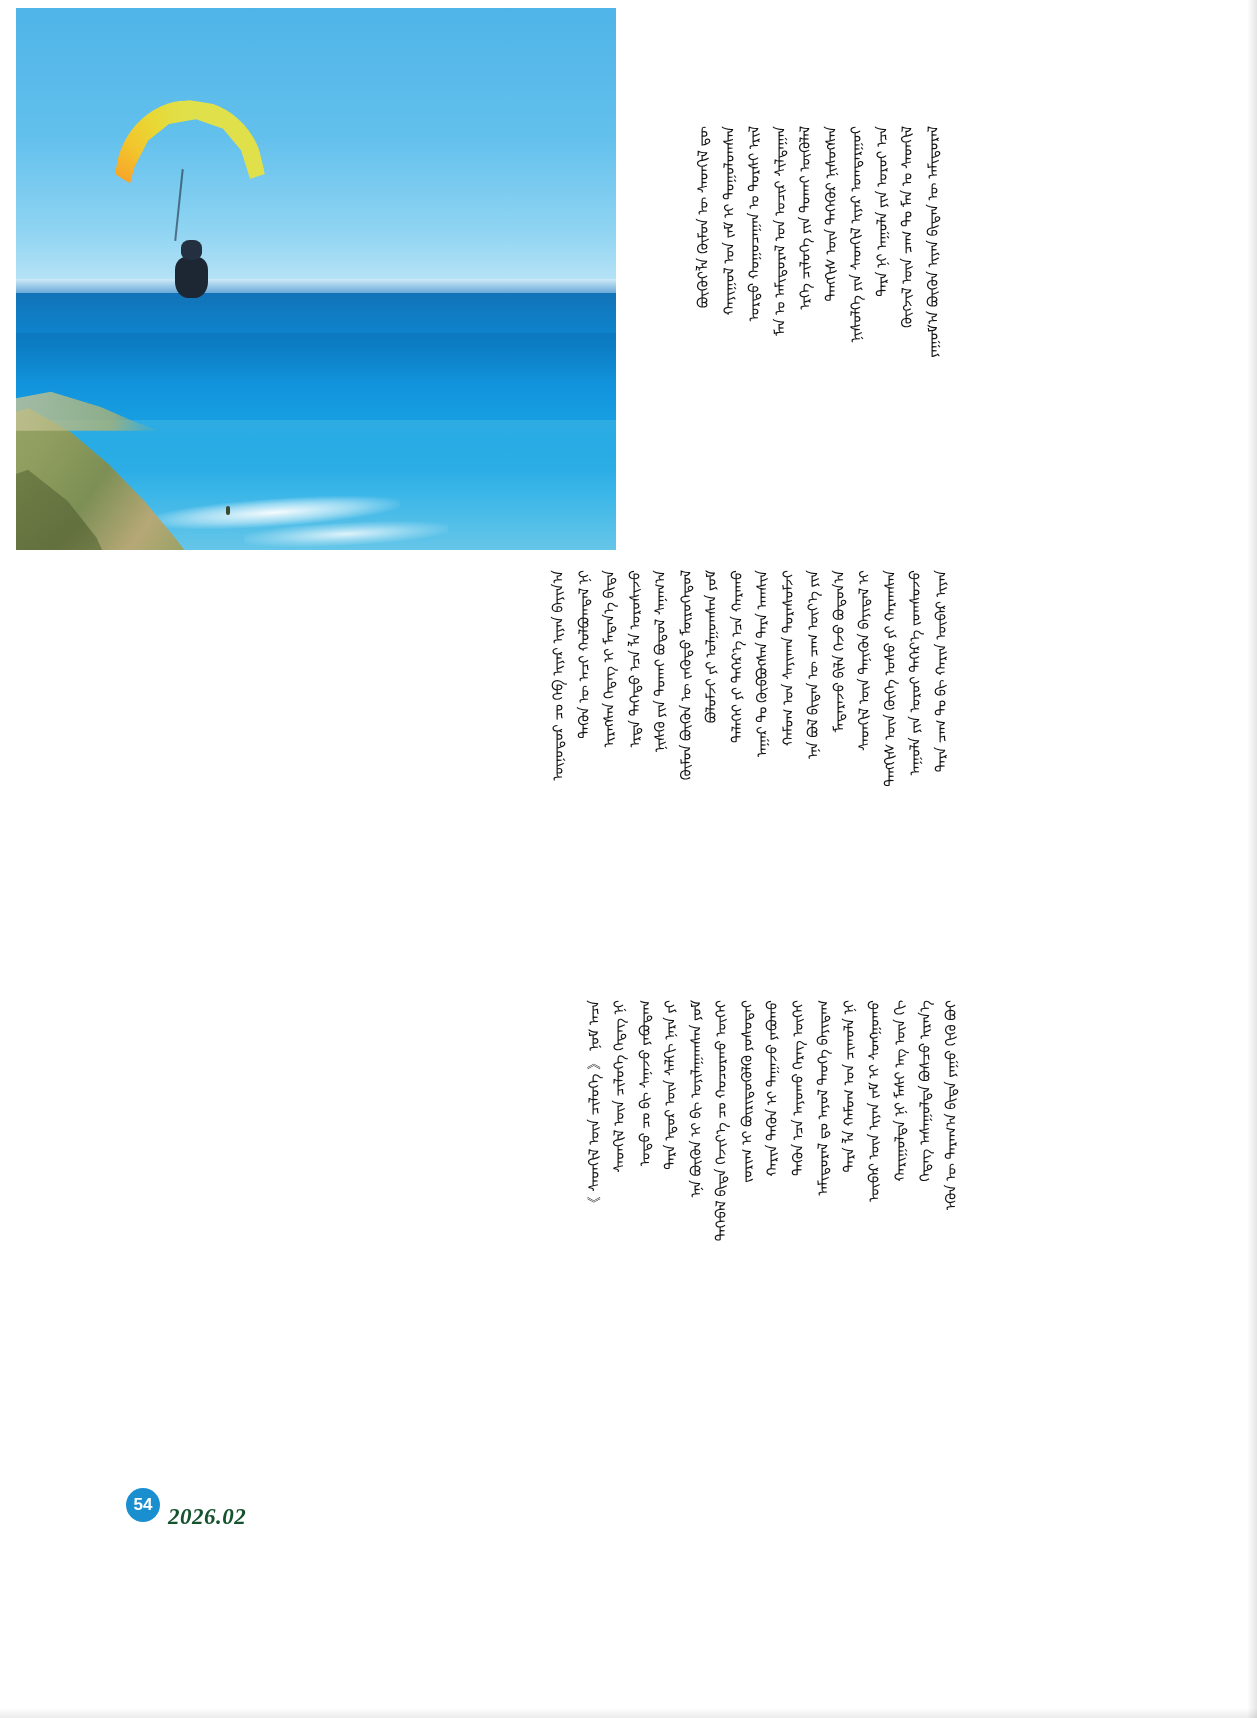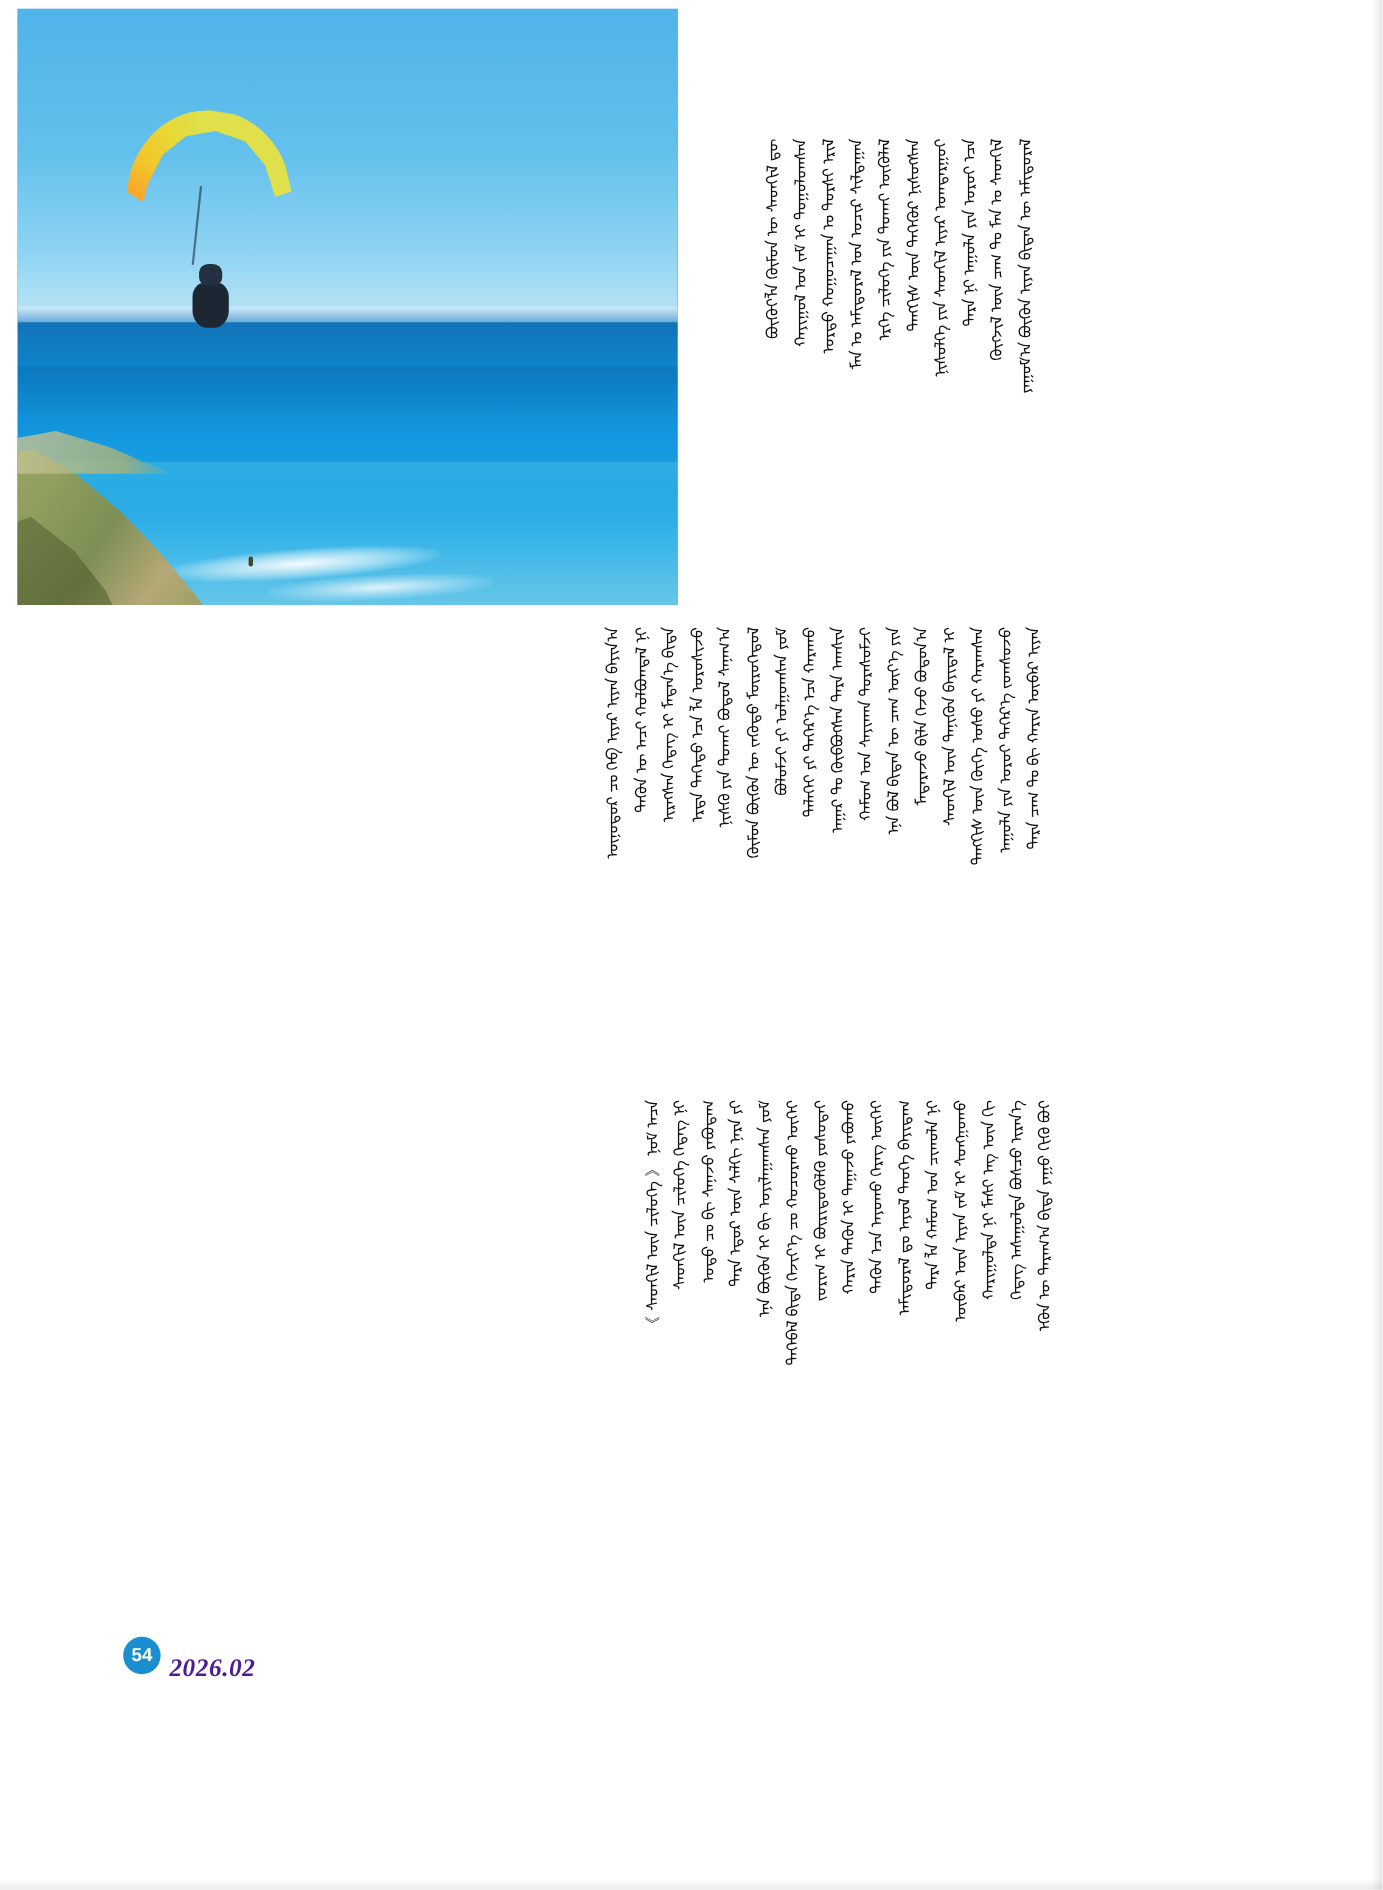--- a/index.html
+++ b/index.html
@@ -208,40 +208,40 @@
     left: 128px;
     top: 1000px;
     height: 420px;
     width: 830px;
   }
   #block-bottom .col { max-height: 415px; }
 
   
   #footer {
     position: absolute;
-    left: 112px;
+    left: 126px;
     top: 1480px;
     display: flex;
     align-items: center;
   }
   #page-badge {
     width: 34px;
     height: 34px;
     border-radius: 50%;
     background: #1a8fd0;
     color: #ffffff;
     font-size: 17px;
     font-weight: bold;
     display: flex;
     align-items: center;
     justify-content: center;
   }
   #issue-label {
     margin-left: 8px;
-    color: #4c1d95;
+    color: #14532d;
     font-style: italic;
     font-weight: bold;
     font-size: 23px;
     font-family: "Liberation Serif", serif;
     letter-spacing: 0.5px;
     margin-top: 24px;
   }
   #edge-shadow {
     position: absolute;
     right: 0;

